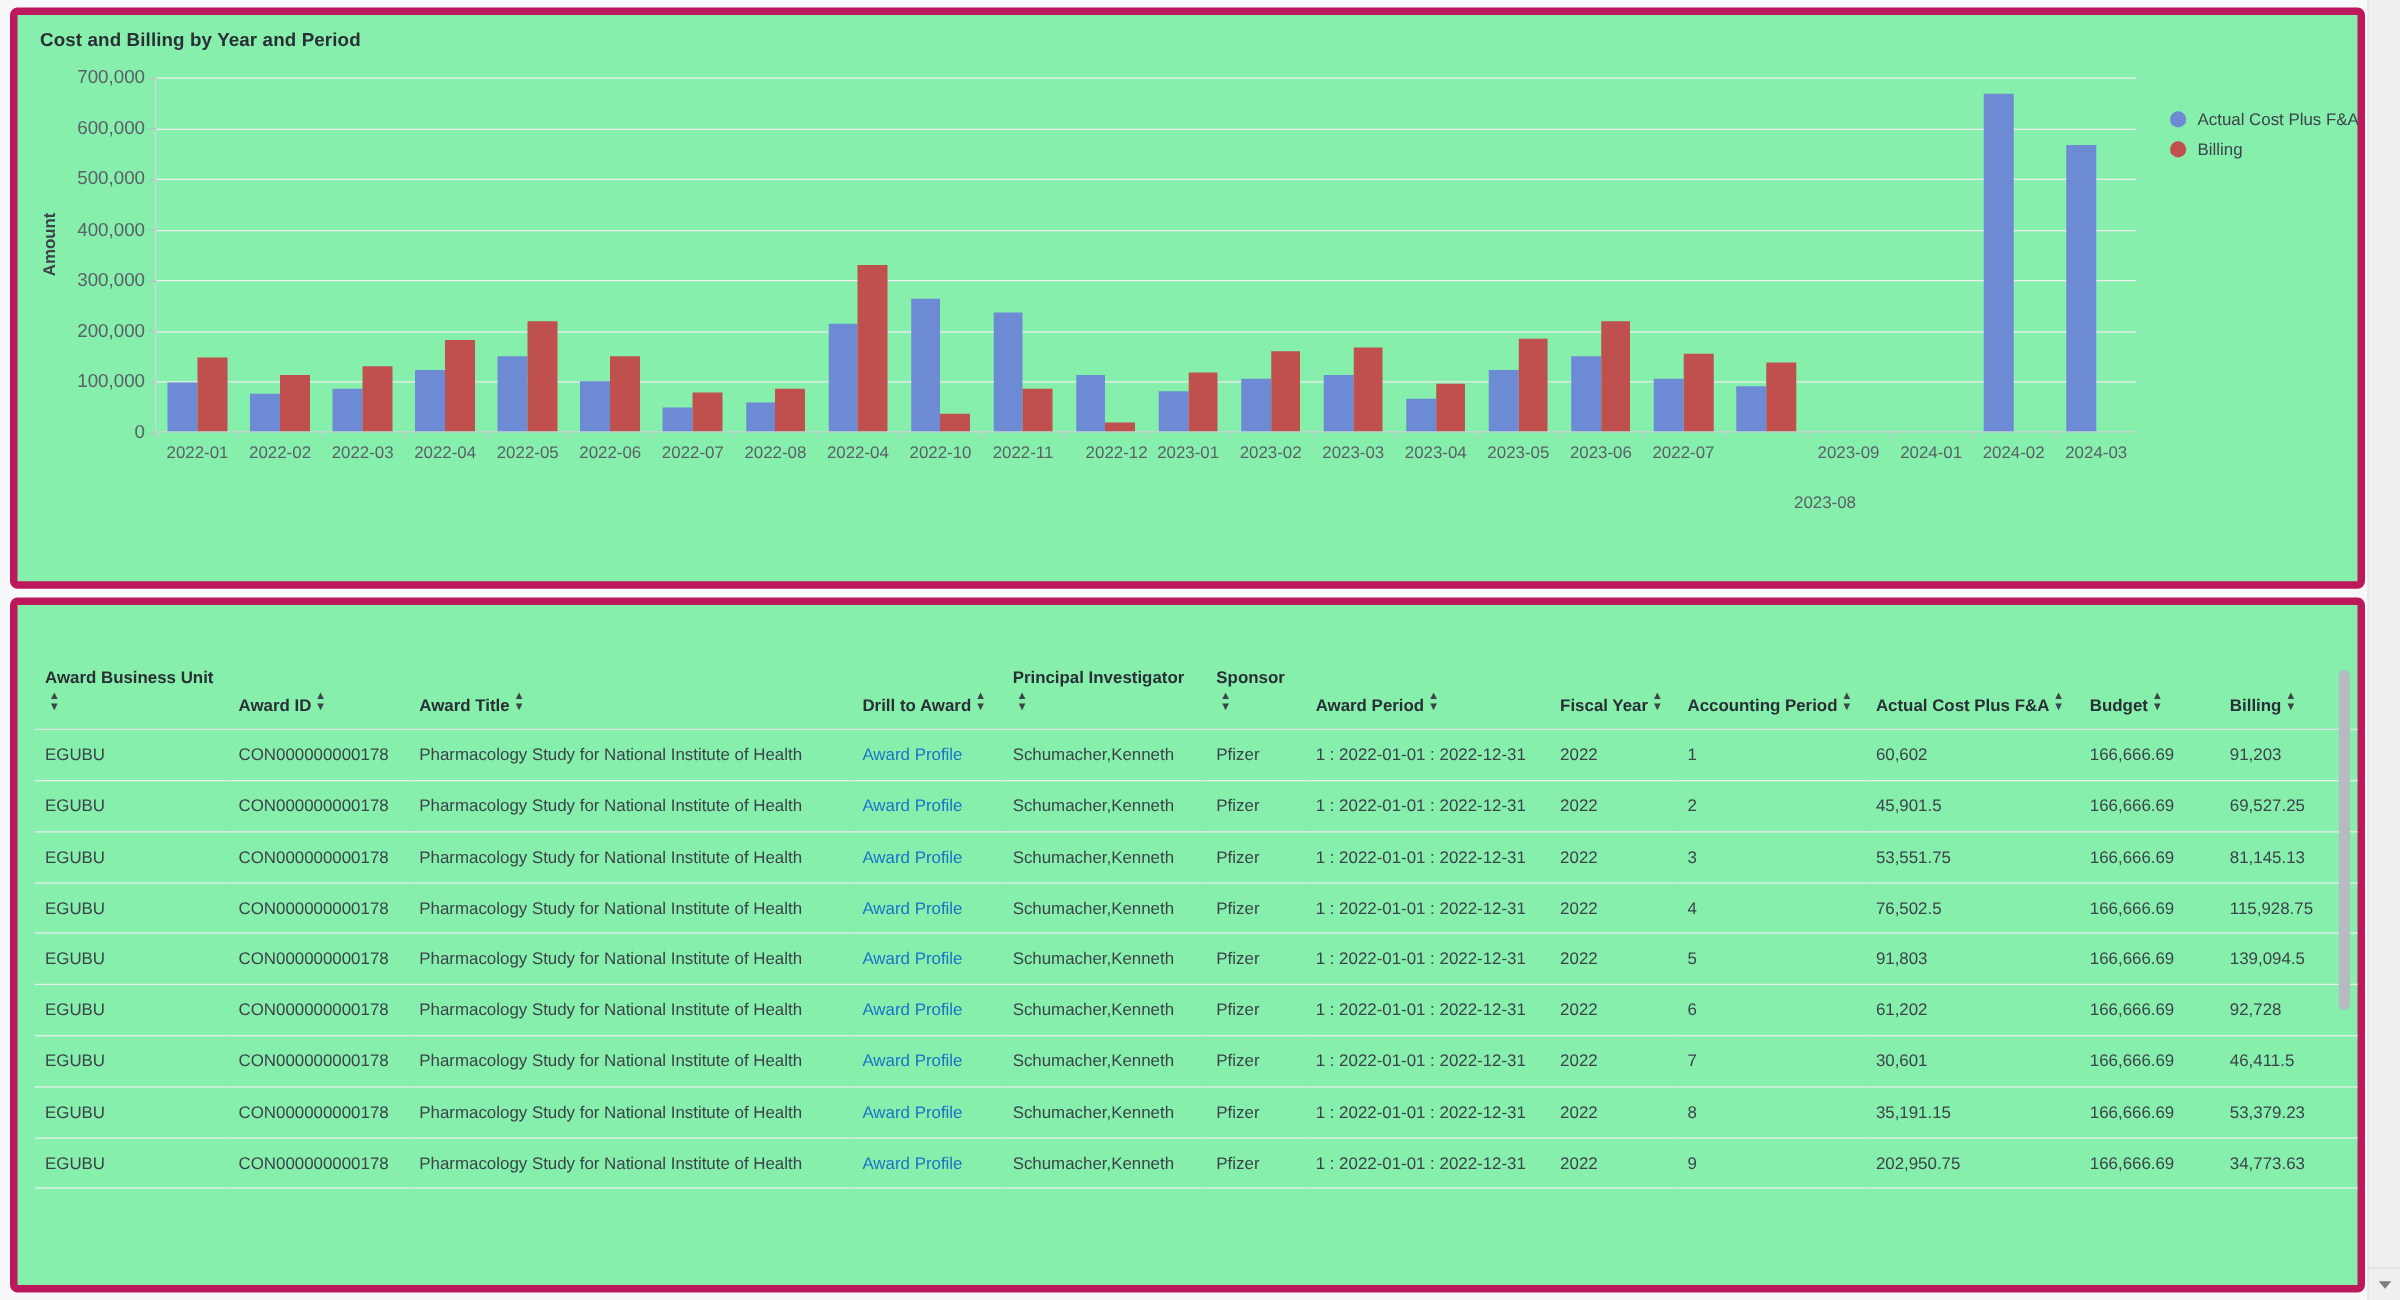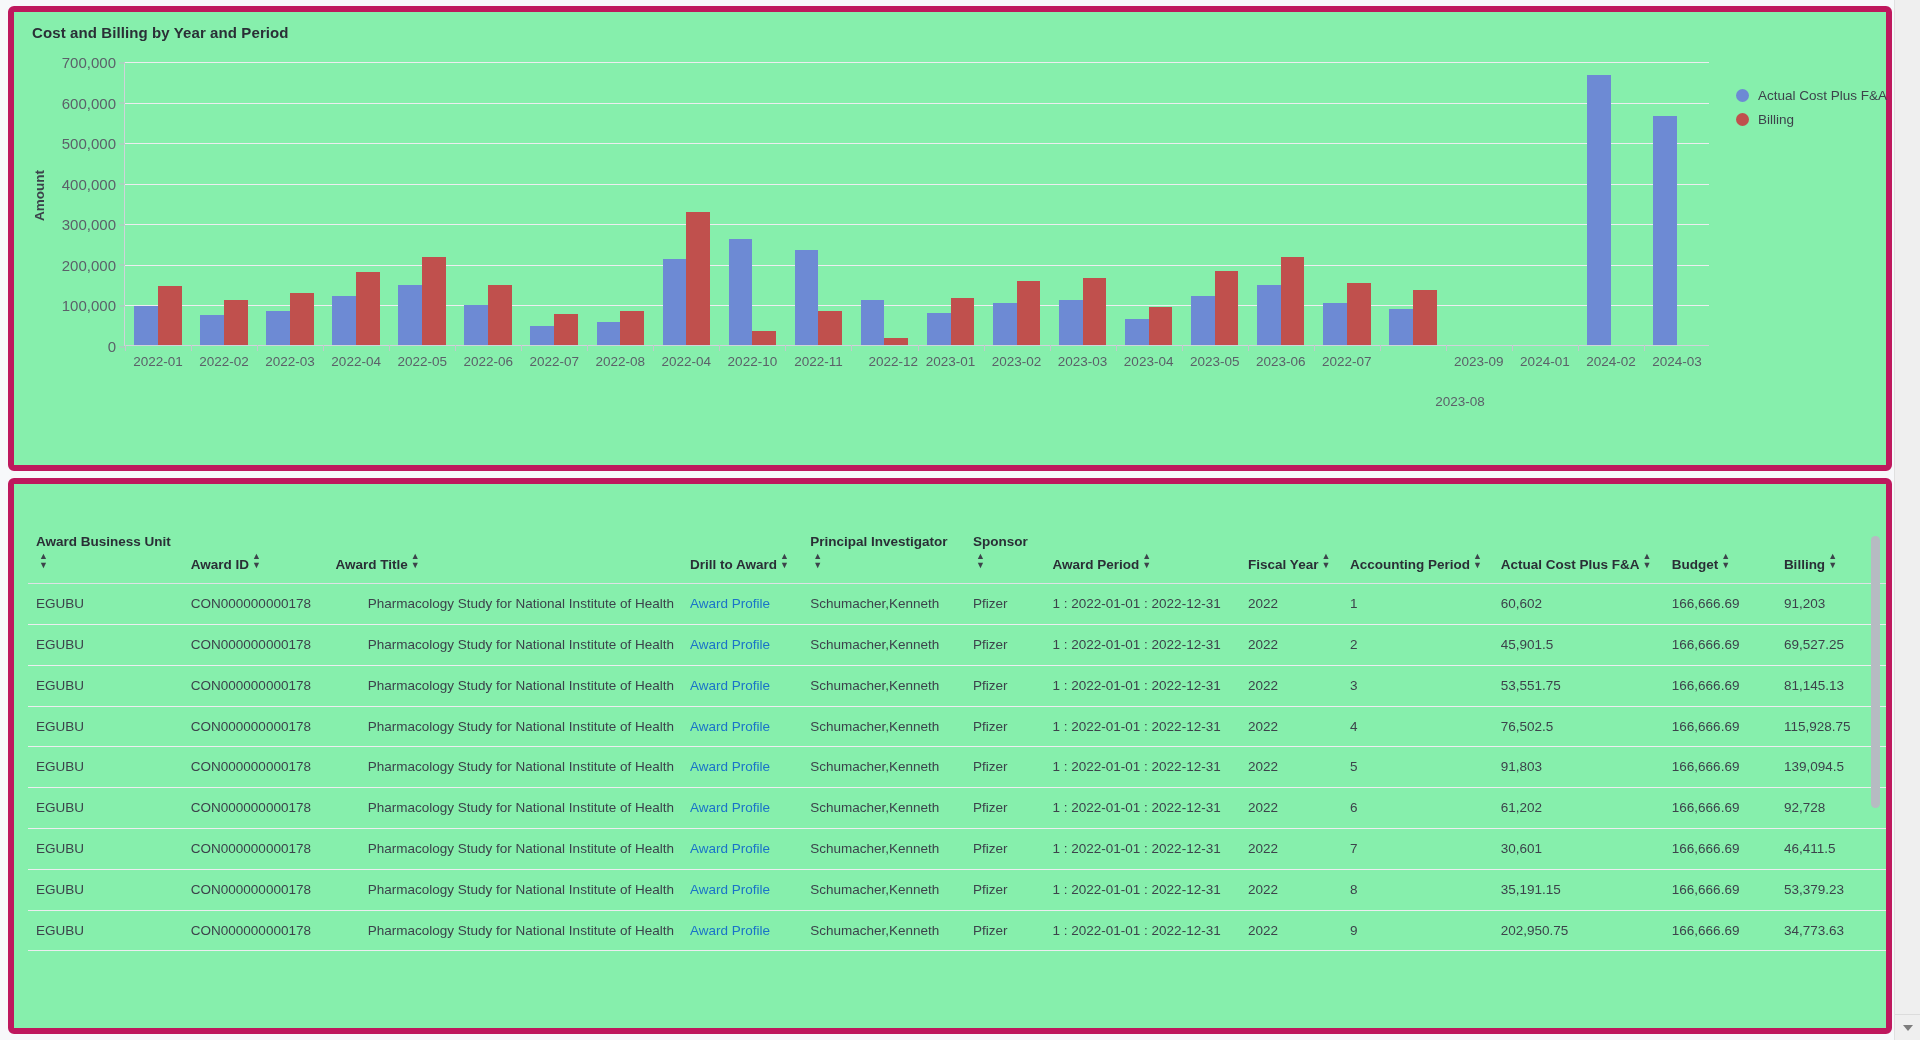--- a/index.html
+++ b/index.html
@@ -171,21 +171,21 @@
     line-height: 9px;
     color: #3c434b;
     vertical-align: 1px;
   }
   .sort-icon i { display: block; font-style: normal; }
   .link { color: #1a73c8; cursor: pointer; }
 
   
   .c-bu   { width: 152px; }
   .c-id   { width: 142px; }
-  .c-title{ width: 348px; text-align: right; }
+  .c-title{ width: 348px; }
   .c-drill{ width: 118px; }
   .c-pi   { width: 160px; }
   .c-spon { width: 78px; }
   .c-per  { width: 192px; }
   .c-fy   { width: 100px; }
   .c-ap   { width: 148px; }
   .c-acf  { width: 168px; }
   .c-bud  { width: 110px; }
   .c-bil  { width: 110px; }
 

